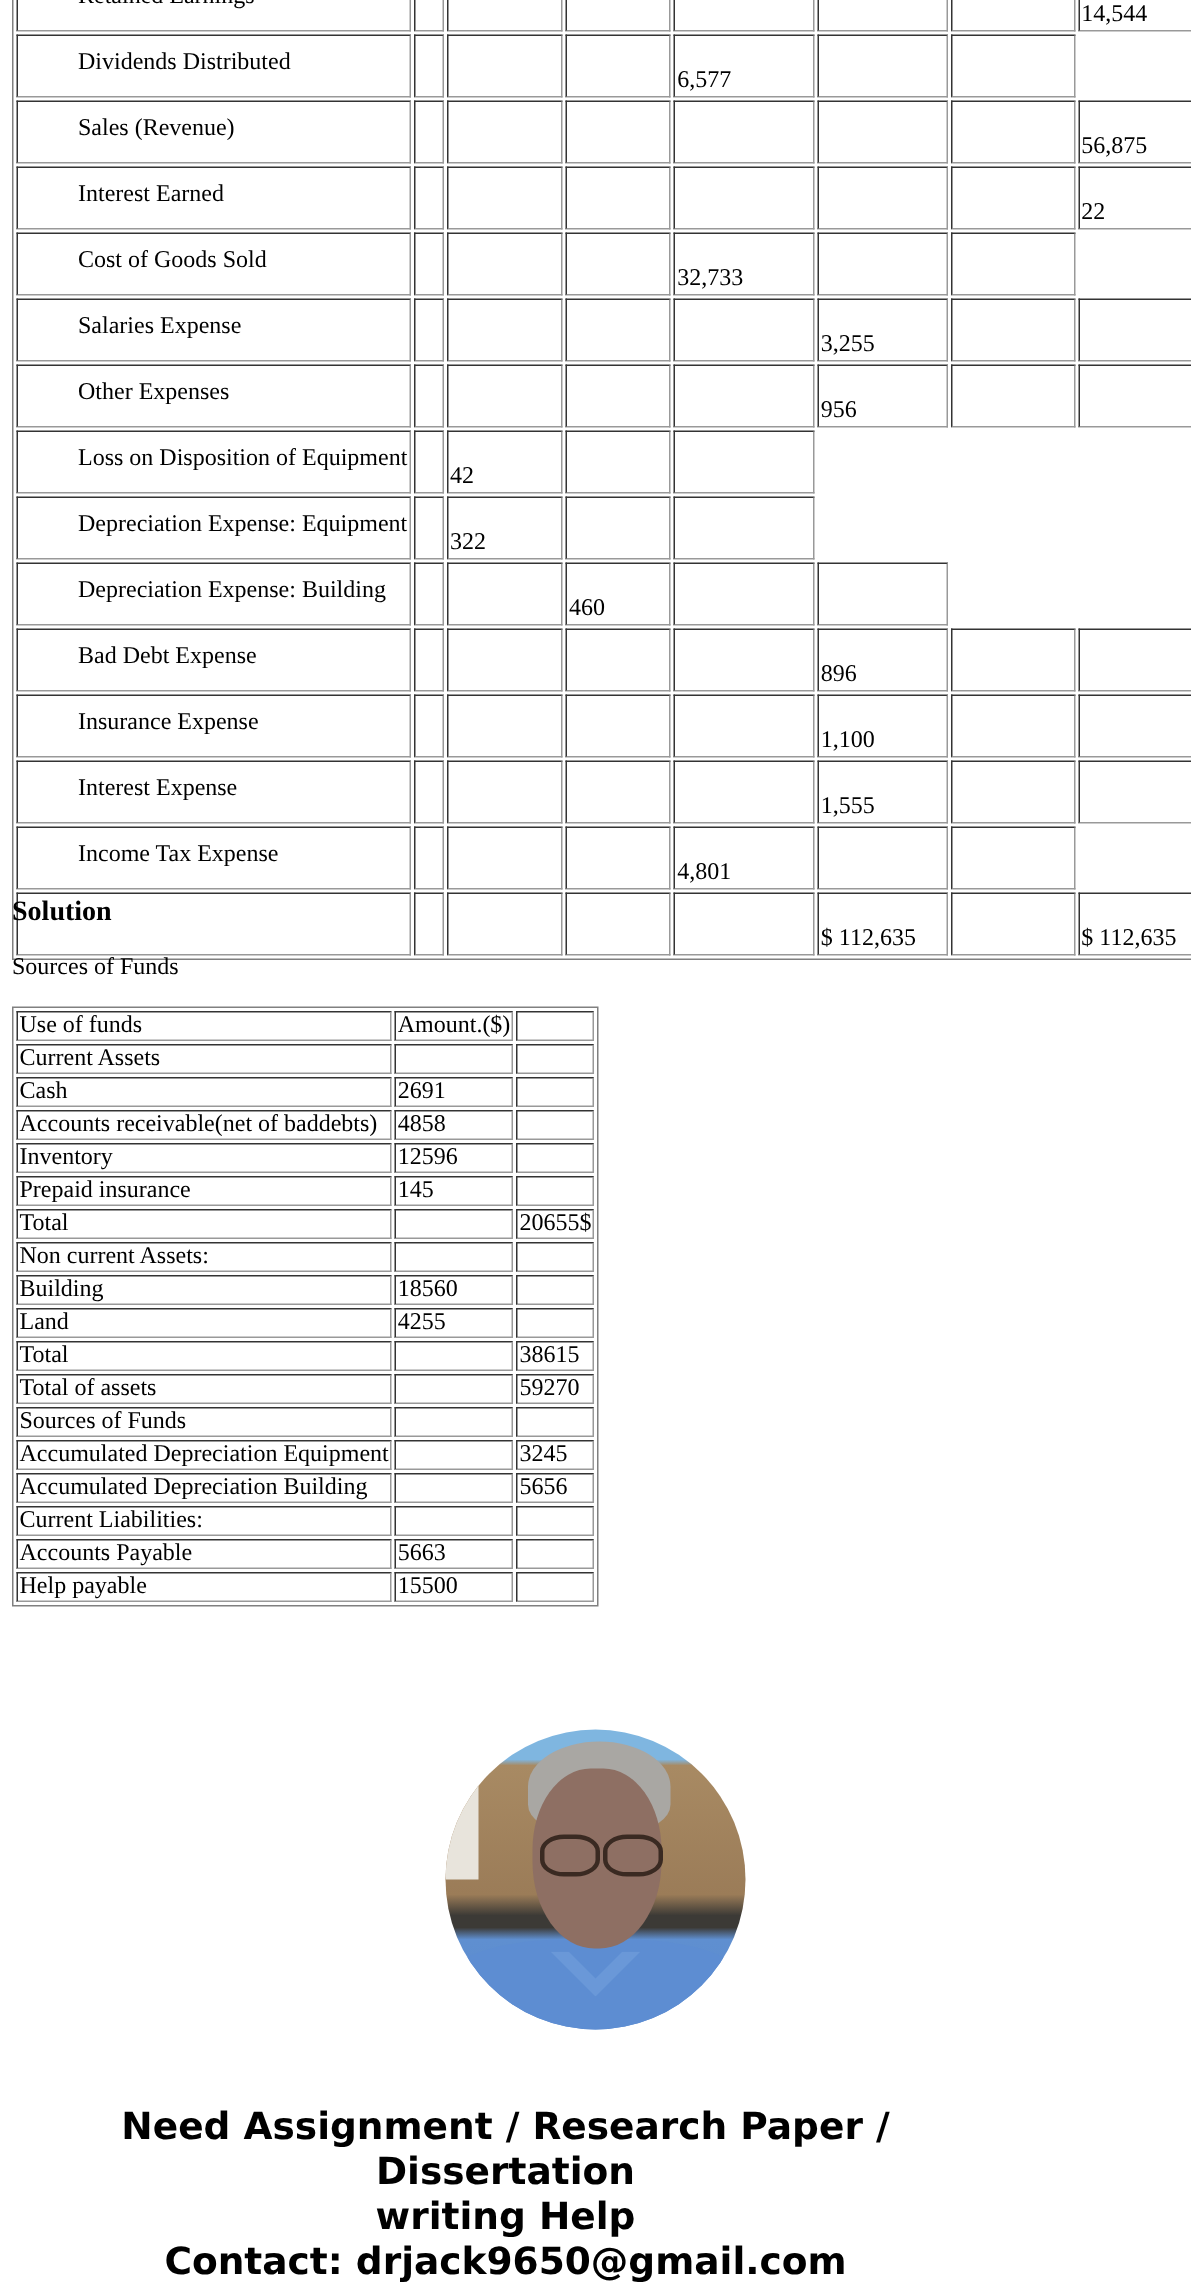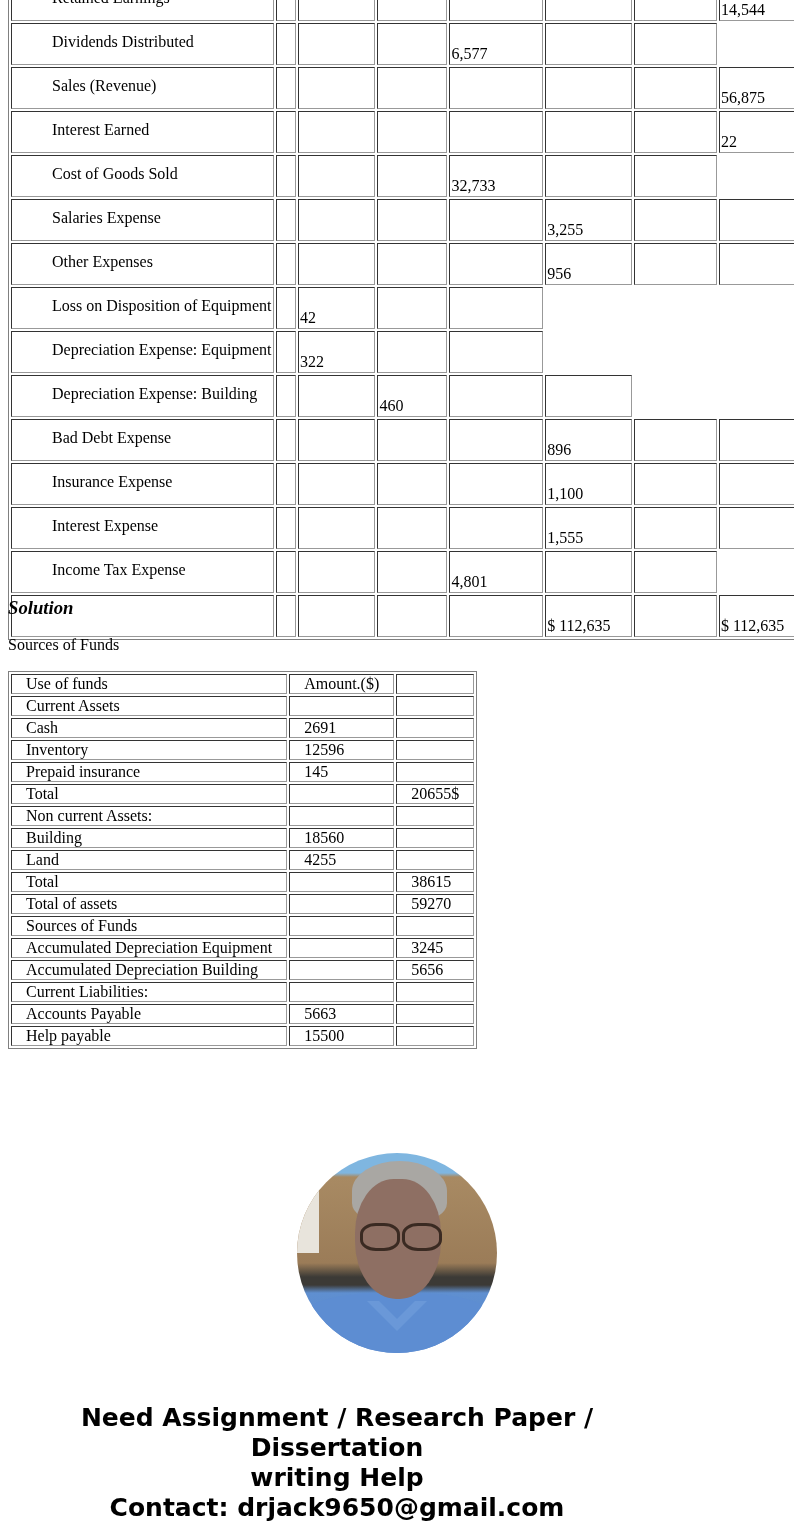--- a/index.html
+++ b/index.html
@@ -19,32 +19,32 @@
     border-top-color: #333; border-left-color: #333;
     height: 34px; padding: 1px; vertical-align: bottom;
     font-size: 16px; line-height: 18px; overflow: hidden; white-space: nowrap;
   }
   table.tb td.lbl { vertical-align: middle; padding-bottom: 5px; padding-left: 40px; }
   table.tb td.none { border: none; }
   table.tb td.total { white-space: normal; line-height: 18px; vertical-align: bottom; }
   .c0 { width: 230px; } .c1 { width: 22px; } .c2 { width: 82px; } .c3 { width: 74px; }
   .c4 { width: 98px; } .c5 { width: 90px; } .c6 { width: 90px; } .c7 { width: 90px; }
 
-  h3.sol { position: absolute; left: 8px; top: 597px; margin: 0; font-size: 18.7px; font-weight: bold; font-style: italic; }
+  h3.sol { position: absolute; left: 8px; top: 597px; margin: 0; font-size: 18.7px; font-weight: bold; }
   p.sources { position: absolute; left: 8px; top: 636px; margin: 0; font-size: 16px; }
 
   .ft-wrap { position: absolute; left: 8px; top: 671px; }
   table.ft {
     border-collapse: separate; border-spacing: 2px;
     border: 1px solid #808080;
   }
   table.ft td {
     border: 1px solid #555; border-right-color: #999; border-bottom-color: #999;
     border-top-color: #333; border-left-color: #333;
-    padding: 0 14px; height: 18px; line-height: 18px; font-size: 16px; white-space: nowrap;
+    padding: 0 1px; height: 18px; line-height: 18px; font-size: 16px; white-space: nowrap;
   }
   .f0 { width: 244px; } .f1 { width: 74px; } .f2 { width: 46px; }
 
   .avatar {
     position: absolute; left: 297px; top: 1153px; width: 200px; height: 200px;
     border-radius: 50%; overflow: hidden;
     background: linear-gradient(180deg, #7fb6e0 0%, #7fb6e0 10%, #a88a63 12%, #9b7c58 55%, #3c3a36 62%, #3c3a36 66%, #5f8fd0 70%, #5a8ad0 100%);
   }
   .avatar .wall-l { position: absolute; left: 0; top: 30px; width: 22px; height: 70px; background: #e8e4dc; }
   .avatar .hair { position: absolute; left: 55px; top: 8px; width: 95px; height: 60px; border-radius: 50% 50% 30% 30%; background: #a9a7a3; }
@@ -252,20 +252,25 @@
           <td>Current Assets</td>
           <td></td>
           <td></td>
         </tr>
         <tr>
           <td>Cash</td>
           <td>2691</td>
           <td></td>
         </tr>
         <tr>
+          <td>Accounts receivable(net of baddebts)</td>
+          <td>4858</td>
+          <td></td>
+        </tr>
+        <tr>
           <td>Inventory</td>
           <td>12596</td>
           <td></td>
         </tr>
         <tr>
           <td>Prepaid insurance</td>
           <td>145</td>
           <td></td>
         </tr>
         <tr>

